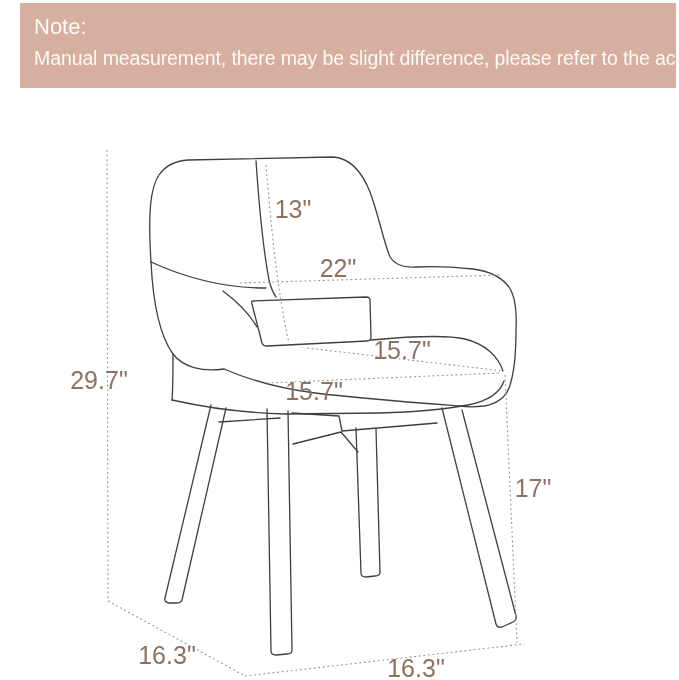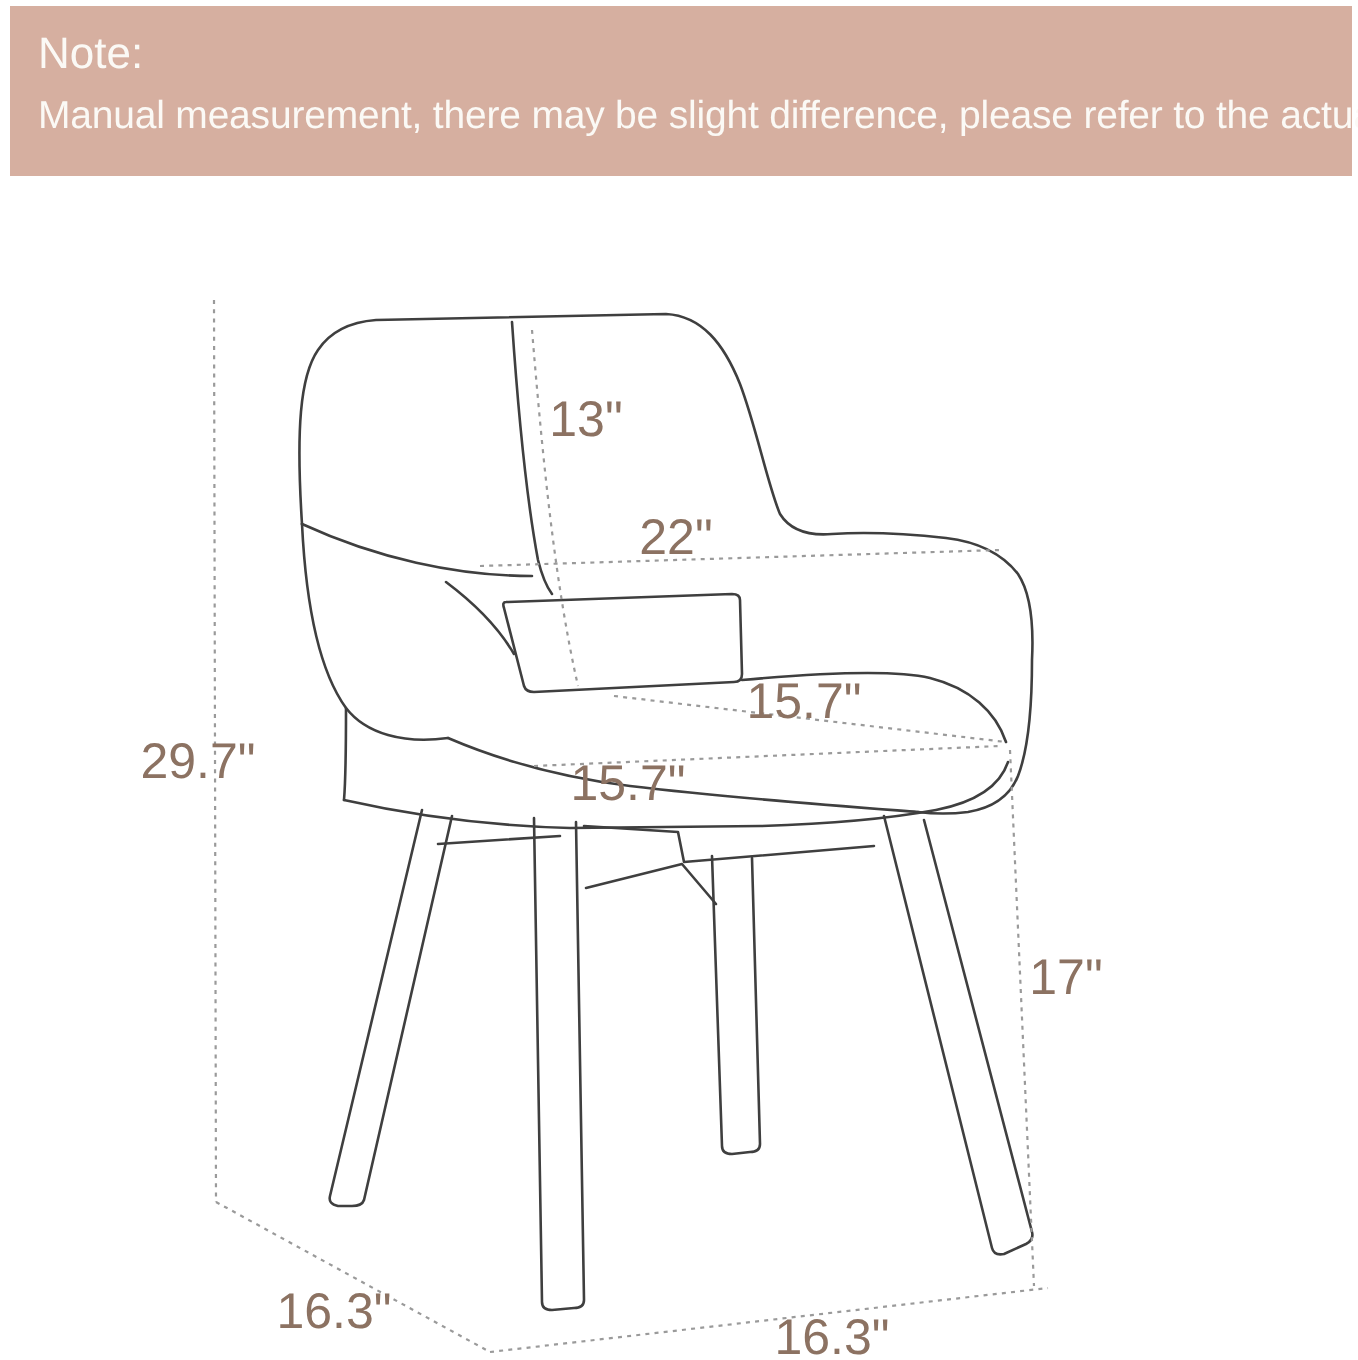--- a/index.html
+++ b/index.html
@@ -6,21 +6,21 @@
   #stage {
     position: relative;
     width: 679px;
     height: 680px;
     background: #ffffff;
     overflow: hidden;
     font-family: "Liberation Sans", sans-serif;
   }
   .banner {
     position: absolute;
-    left: 5px; right: 3px; top: 3px;
+    left: 20px; right: 3px; top: 3px;
     height: 85px;
     box-sizing: border-box;
     padding: 11px 10px 0 14px;
   }
   .banner .note-title {
     font-size: 22px;
     line-height: 1.2;
     font-weight: 400;
   }
   .banner .note-body {

